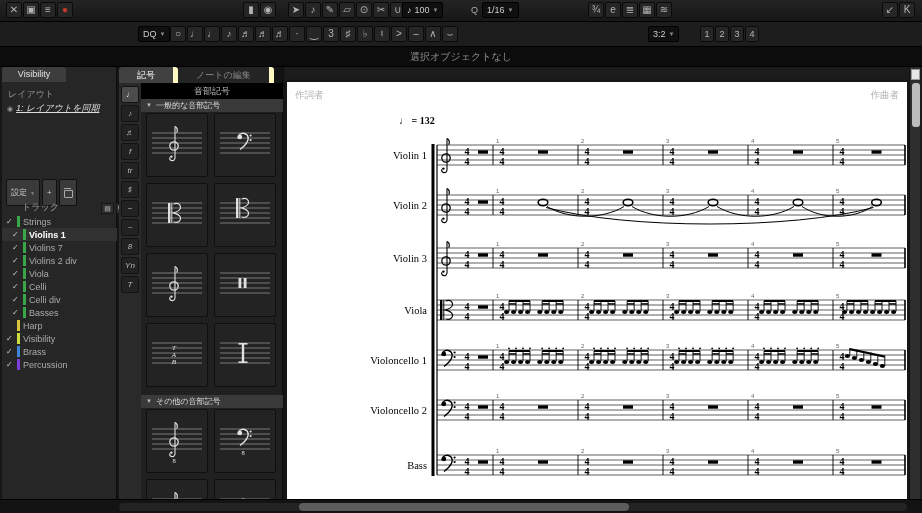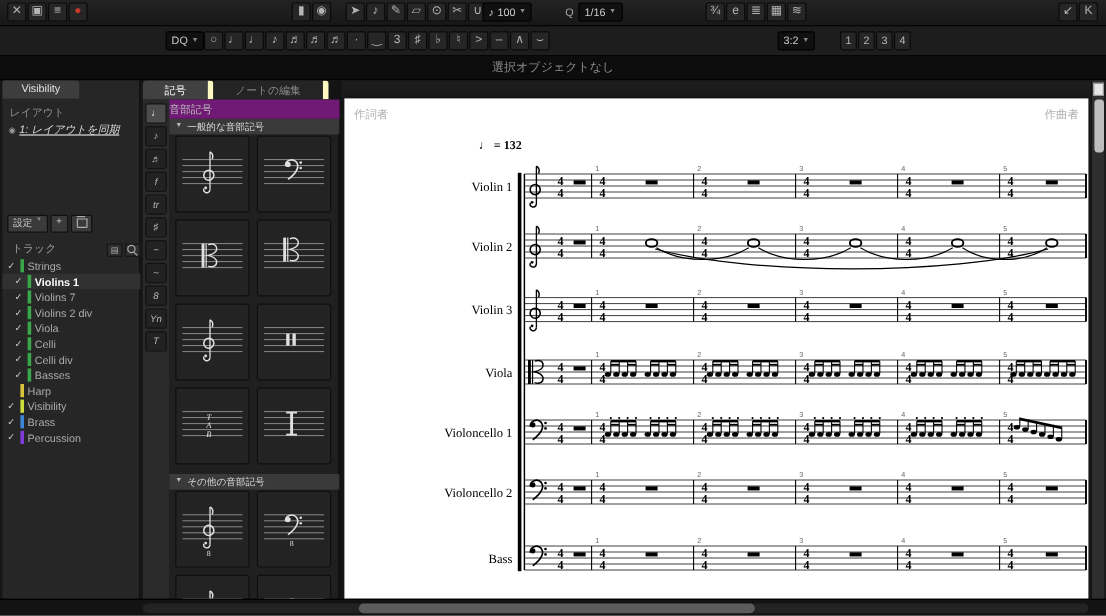--- a/index.html
+++ b/index.html
@@ -27,48 +27,48 @@
 
   
   .lpanel{position:absolute;left:2px;top:0;width:115px;height:432px;background:#262626;border-right:1px solid #0c0c0c}
   .vistab{position:absolute;left:0;top:0;width:64px;height:15px;background:#3d3d3d;color:#e2e2e2;font-size:9px;
           text-align:center;line-height:15px;border-radius:3px 3px 0 0}
   .lp-label{position:absolute;left:6px;top:21px;font-size:9px;color:#8f8f8f}
   .lp-link{position:absolute;left:5px;top:35px;font-size:9px;color:#ddd;display:flex;align-items:center;gap:3px}
   .lp-link .dot{font-size:7px;color:#9a9a9a}
   .lp-link .txt{font-style:italic;text-decoration:underline;white-space:nowrap}
   .lp-btnrow{position:absolute;left:4px;top:112px;display:flex;gap:2px;align-items:center}
-  .sbtn{height:15px;background:#3a3a3a;border:1px solid #101010;border-radius:2px;color:#ccc;font-size:8px;
-        display:inline-flex;align-items:flex-start;gap:3px;padding:0 4px}
+  .sbtn{height:27px;background:#3a3a3a;border:1px solid #101010;border-radius:2px;color:#ccc;font-size:8px;
+        display:inline-flex;align-items:center;gap:3px;padding:0 4px}
   .sbtn .arr{font-size:5px;color:#888}
   .trash{position:relative;width:8px;height:9px;display:inline-block}
   .trash::before{content:"";position:absolute;top:2px;left:0;width:7px;height:6px;border:1px solid #aaa;border-radius:0 0 1px 1px}
   .trash::after{content:"";position:absolute;top:0;left:0;width:7px;height:1px;background:#aaa}
   .mag{position:relative;width:9px;height:9px;display:inline-block}
   .mag::before{content:"";position:absolute;width:5px;height:5px;border:1px solid #aaa;border-radius:50%;top:0;left:0}
   .mag::after{content:"";position:absolute;width:4px;height:1px;background:#aaa;transform:rotate(45deg);top:6.5px;left:4.5px}
-  .lp-tracks-hdr{position:absolute;left:8px;top:134px;width:107px;display:flex;align-items:flex-end;font-size:9px;color:#9f9f9f}
+  .lp-tracks-hdr{position:absolute;left:20px;top:134px;width:107px;display:flex;align-items:flex-end;font-size:9px;color:#9f9f9f}
   .lp-tracks-hdr .sp{flex:1}
   .lp-tracks-hdr .hicon{width:13px;height:11px;background:#2f2f2f;border:1px solid #151515;display:inline-flex;
        align-items:center;justify-content:center;font-size:7px;color:#aaa;margin-left:2px}
   #track-list{position:absolute;left:0;top:148px;width:115px}
   .trow{display:flex;align-items:center;height:13px;font-size:9px;color:#ababab;padding-left:4px;gap:3px;white-space:nowrap}
   .trow.ind{padding-left:10px}
   .trow.sel{background:#313131}
   .trow.sel .tname{color:#fff;font-weight:bold}
   .tcheck{width:8px;font-size:8px;color:#c8c8c8}
   .tbar{width:3px;height:11px;flex:0 0 3px}
 
   
   .spanel{position:absolute;left:119px;top:0;width:164px;height:432px;background:#202020;border-right:1px solid #0c0c0c}
   #sym-tabs{display:flex;height:16px;background:#141414}
   .stab{padding:0 18px;font-size:9px;line-height:16px;color:#8a8a8a;background:#242424;border-right:5px solid #fef9c3;border-radius:3px 3px 0 0}
   .stab.active{background:#414141;color:#fff}
-  .symtitle{position:absolute;left:22px;top:16px;width:142px;height:16px;background:#701a75;color:#bdbdbd;
-            font-size:9px;text-align:left;line-height:16px}
+  .symtitle{position:absolute;left:22px;top:16px;width:142px;height:16px;background:#000000;color:#bdbdbd;
+            font-size:9px;text-align:center;line-height:16px}
   .catstrip{position:absolute;left:0;top:16px;width:22px;height:416px;background:#2a2a2a;display:flex;flex-direction:column;
             align-items:center;padding-top:3px;gap:2px}
   .cicon{width:18px;height:17px;font-size:8px;color:#b8b8b8;background:#222;border:1px solid #131313;border-radius:2px;
          display:flex;align-items:center;justify-content:center;font-style:italic}
   .cicon.active{background:#4c4c4c;color:#fff}
   .palwrap{position:absolute;left:22px;top:32px;width:142px;height:400px;overflow:hidden}
   .psec{height:13px;background:#3a3a3a;color:#ddd;font-size:8px;line-height:13px;padding-left:5px;display:flex;
         align-items:center;gap:4px;margin-bottom:1px}
   .parrow{font-size:6px;color:#bbb}
   .pgrid{display:grid;grid-template-columns:62px 62px;gap:6px;padding:0 4px 8px 5px}

